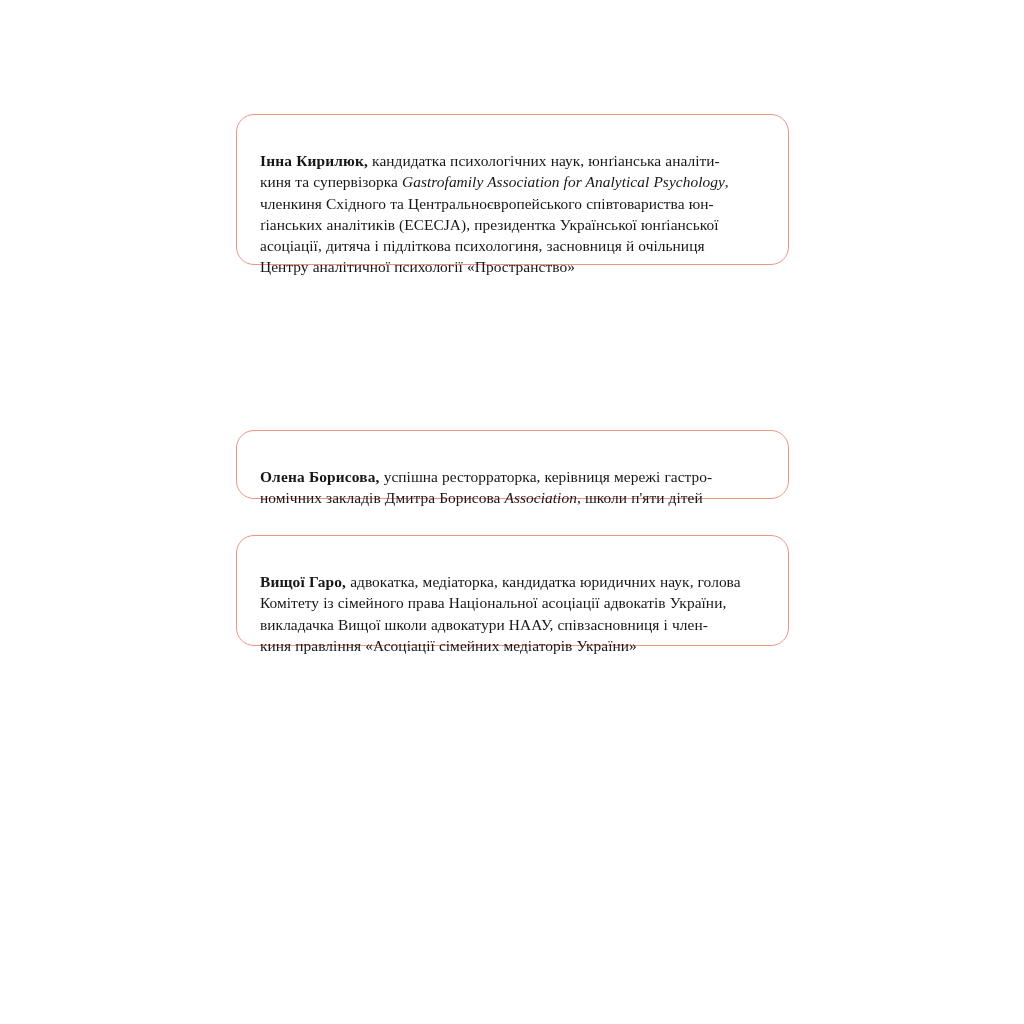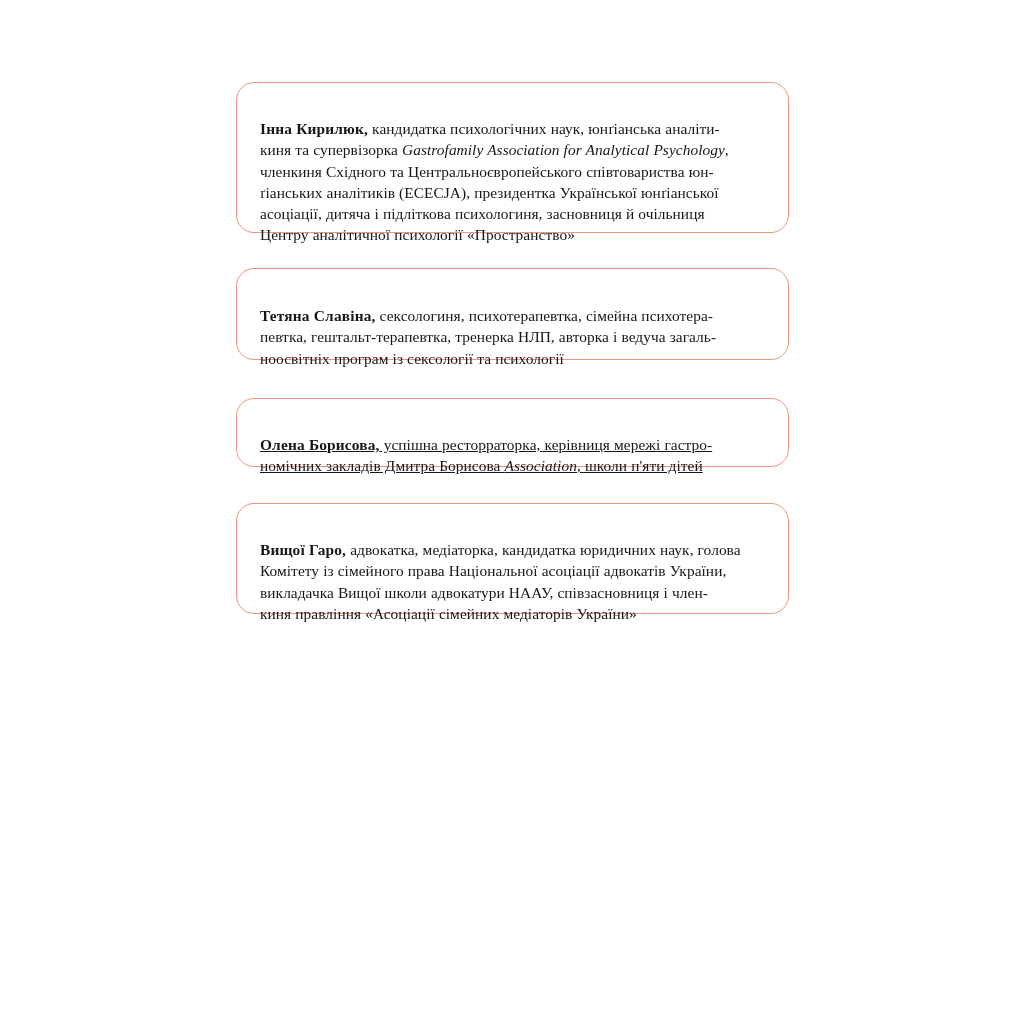--- a/index.html
+++ b/index.html
@@ -13,20 +13,21 @@
     background: #ffffff;
     font-family: "Liberation Serif", "DejaVu Serif", serif;
     -webkit-font-smoothing: antialiased;
     overflow: hidden;
   }
   #page {
     position: relative;
     width: 1024px;
     height: 988px;
     background: #ffffff;
+    margin-top: 32px;
   }
   .bio-card {
     position: absolute;
     left: 236px;
     width: 553px;
     box-sizing: border-box;
     border: 1.3px solid #ef9383;
     border-radius: 18px;
     background: #ffffff;
     padding: 0;
@@ -52,47 +53,40 @@
   .bio-text .ital {
     font-style: italic;
   }
 
   
   #card-1 { top: 82px;  height: 151px; }
   #card-1 .bio-text { padding-top: 14px; }
   #card-2 { top: 268px; height: 92px;  }
   #card-2 .bio-text { padding-top: 15px; }
   #card-3 { top: 398px; height: 69px;  }
-  #card-3 .bio-text { padding-top: 14px; text-decoration: underline; }
+  #card-3 .bio-text { padding-top: 14px; }
   #card-4 { top: 503px; height: 111px; }
   #card-4 .bio-text { padding-top: 14px; }
 </style>
 </head>
 <body>
 
 <div id="page">
 
   <div class="bio-card" id="card-1">
     <p class="bio-text">
       <span class="name">Інна Кирилюк,</span><span class="desc-pre"> кандидатка психологічних наук, юнґіанська аналіти-
 киня та супервізорка </span><span class="ital">Gastrofamily Association for Analytical Psychology</span><span class="desc-post">,
 членкиня Східного та Центральноєвропейського співтовариства юн-
 ґіанських аналітиків (ECECJA), президентка Української юнґіанської
 асоціації, дитяча і підліткова психологиня, засновниця й очільниця
 Центру аналітичної психології «Пространство»</span>
     </p>
   </div>
 
-  <div class="bio-card" id="card-2">
-    <p class="bio-text">
-      <span class="name">Тетяна Славіна,</span><span class="desc-pre"> сексологиня, психотерапевтка, сімейна психотера-
-певтка, гештальт-терапевтка, тренерка НЛП, авторка і ведуча загаль-
-ноосвітніх програм із сексології та психології</span><span class="ital"></span><span class="desc-post"></span>
-    </p>
-  </div>
 
   <div class="bio-card" id="card-3">
     <p class="bio-text">
       <span class="name">Олена Борисова,</span><span class="desc-pre"> успішна ресторраторка, керівниця мережі гастро-
 номічних закладів Дмитра Борисова </span><span class="ital">Association</span><span class="desc-post">, школи п'яти дітей</span>
     </p>
   </div>
 
   <div class="bio-card" id="card-4">
     <p class="bio-text">

